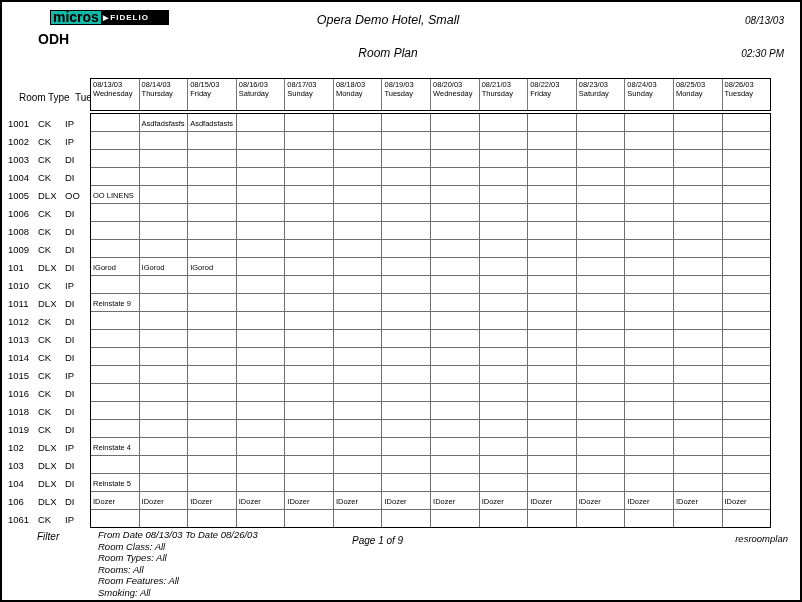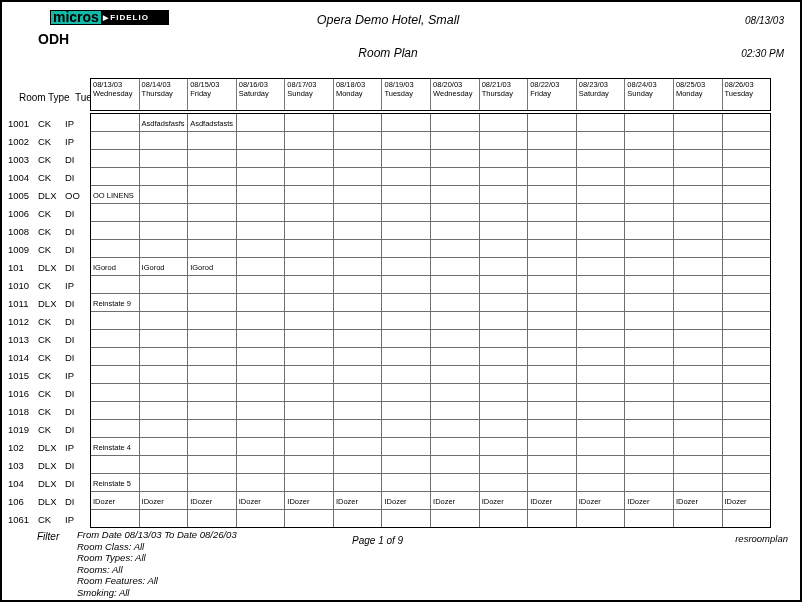--- a/index.html
+++ b/index.html
@@ -46,21 +46,21 @@
 
   
   #rowlabels { position:absolute; left:6px; top:112px; font-size:9.5px; }
   .rlrow { height:18px; display:flex; align-items:center; }
   .rl-room { width:30px; }
   .rl-type { width:27px; }
   .rl-status { width:22px; }
 
   
   .filter-label { position:absolute; left:35px; top:529px; font-style:italic; font-size:10px; }
-  #filterlines { position:absolute; left:75px; top:527px; font-style:italic; font-size:9.5px; line-height:11.5px; }
+  #filterlines { position:absolute; left:96px; top:527px; font-style:italic; font-size:9.5px; line-height:11.5px; }
   .page-info { position:absolute; left:350px; top:533px; font-style:italic; font-size:10px; }
   .report-code { position:absolute; right:12px; top:531px; font-style:italic; font-size:9.5px; }
 </style>
 </head>
 <body>
 
 <div class="page">
 
   <div class="logo">
     <span class="logo-micros">micros</span>

